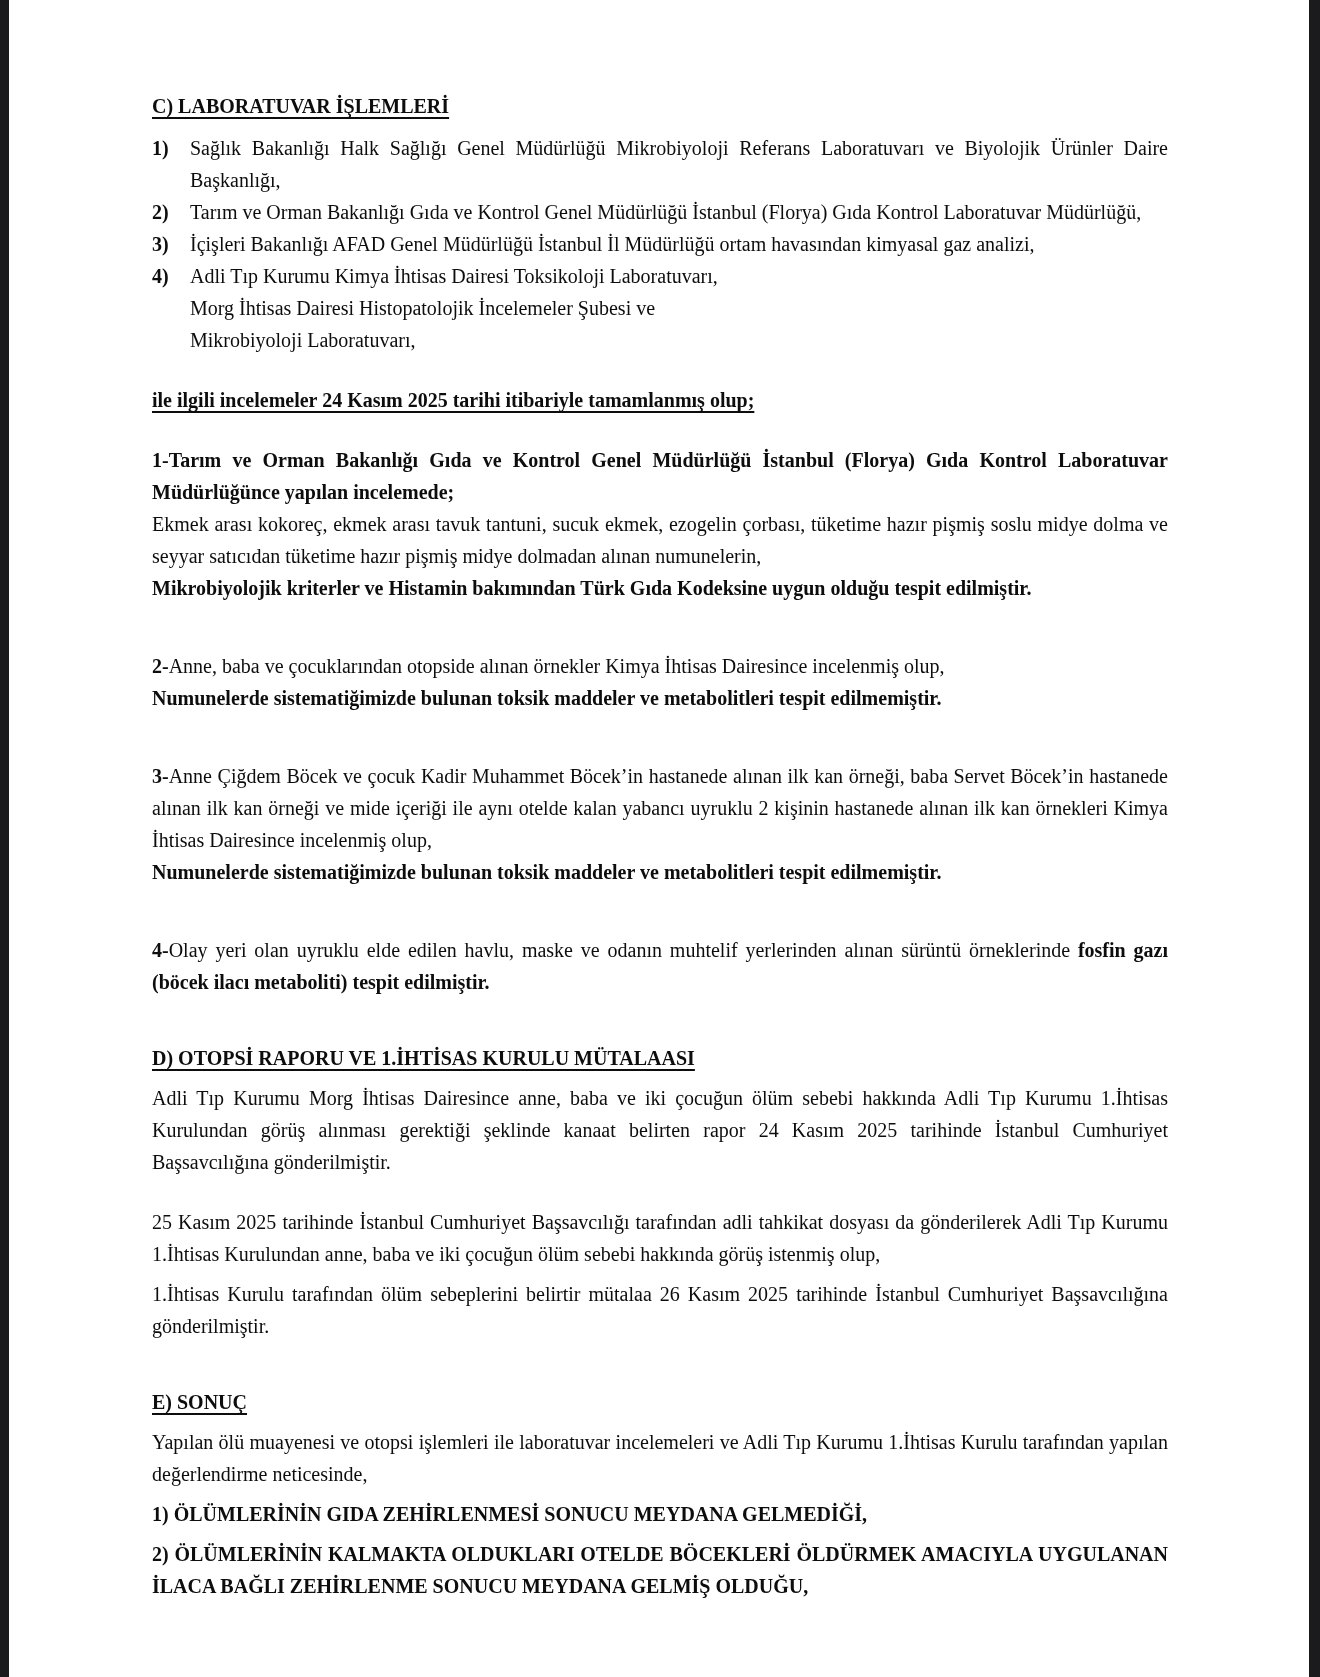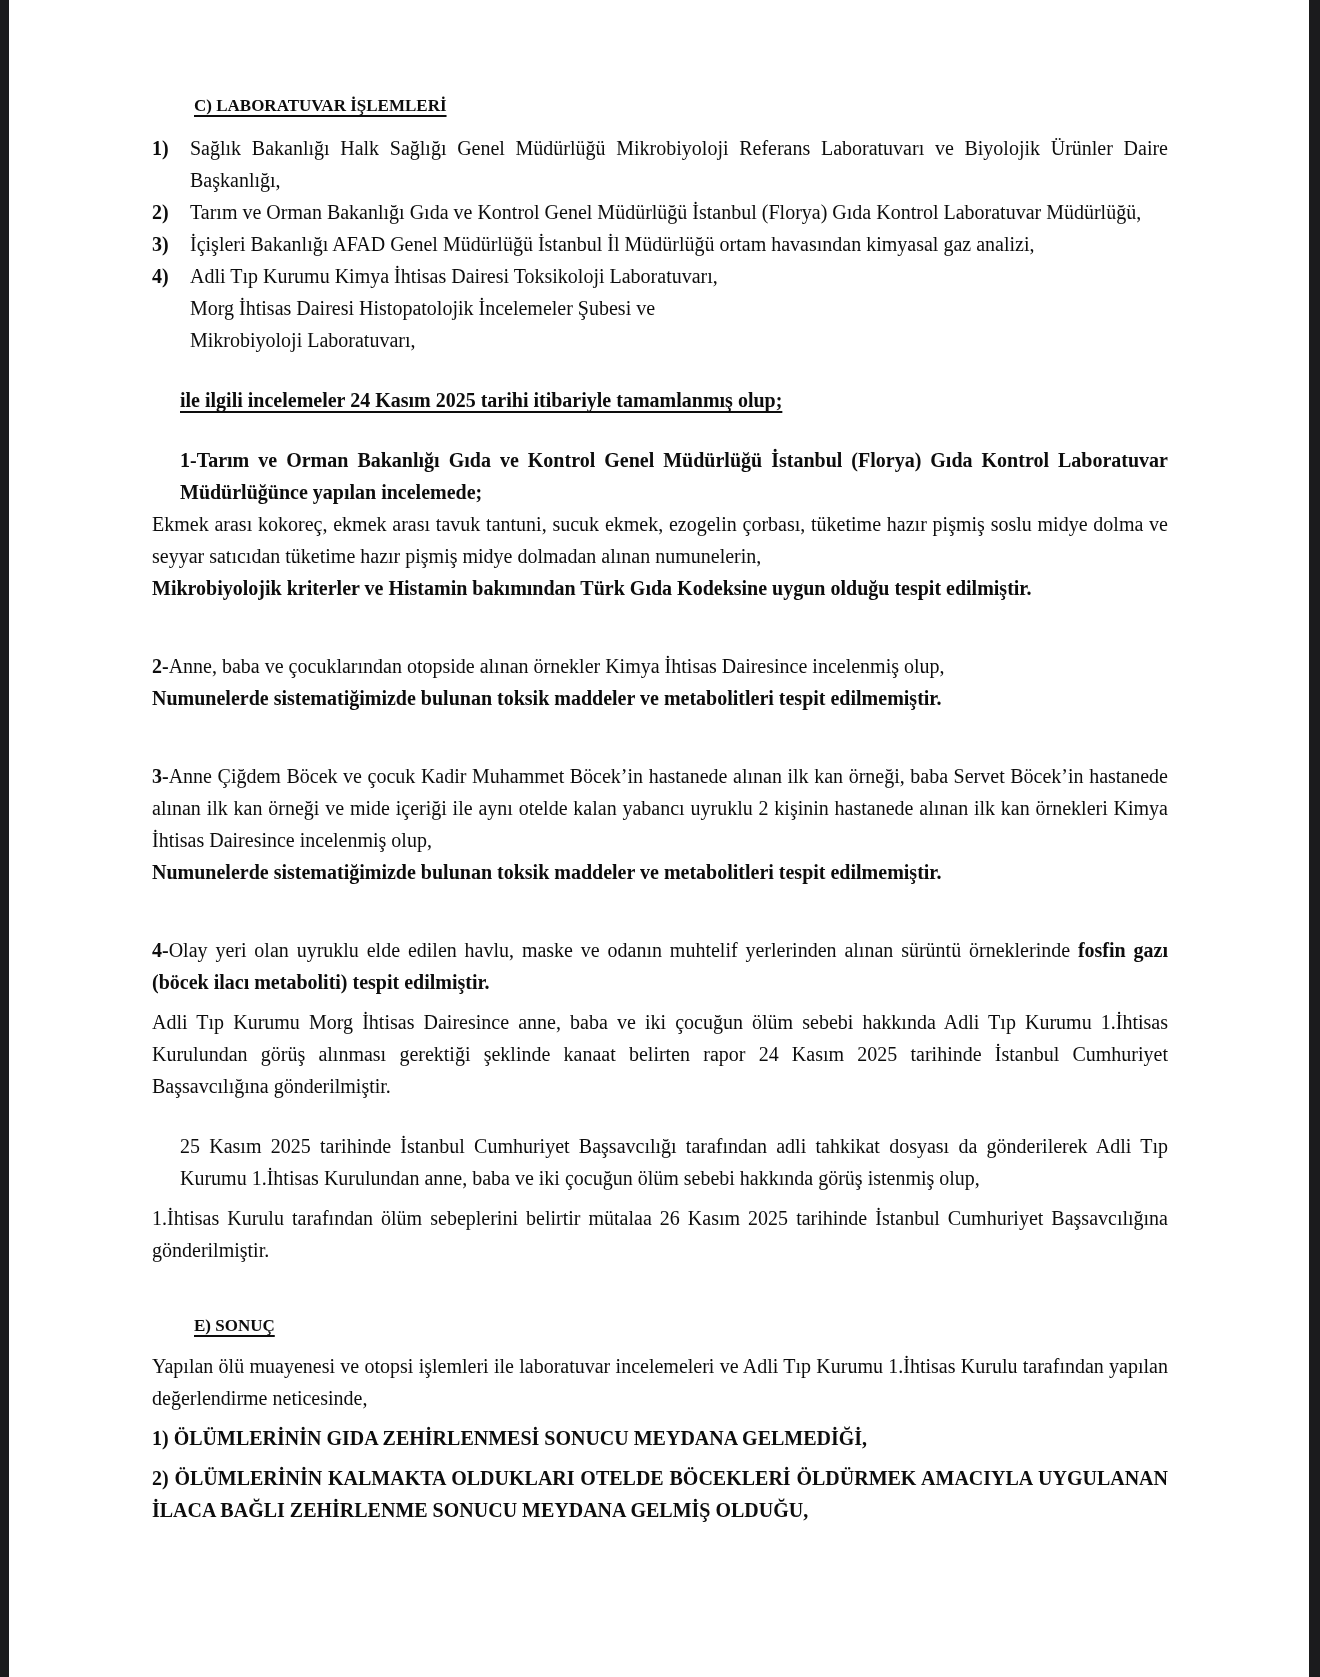--- a/index.html
+++ b/index.html
@@ -28,31 +28,31 @@
   .content {
     position: absolute;
     left: 152px;
     top: 90px;
     width: 1016px;
     font-size: 20px;
     line-height: 32px;
   }
   p, h2, div { margin: 0; padding: 0; }
 
-  .heading { font-size: 17px; font-weight: bold; margin-left: 42px; }
+  .heading { font-size: 20px; font-weight: bold; }
   .hu { font-weight: bold; text-decoration: underline; text-decoration-thickness: 2px; text-underline-offset: 4px; }
   .bold { font-weight: bold; }
   .justify { text-align: justify; }
 
   .list { margin-top: 10px; }
   .li { display: flex; align-items: flex-start; }
   .num { flex: none; width: 38px; font-weight: bold; }
   .li-text { flex: 1; text-align: justify; }
   .gap-sm { margin-top: 8px; }
-  .gap-md { margin-top: 28px; margin-left: 28px; }
+  .gap-md { margin-top: 28px; }
   .gap-lg { margin-top: 46px; }
   .gap-xl { margin-top: 44px; }
 </style>
 </head>
 <body>
 
 <div class="page">
   <div class="edge-bar left"></div>
   <div class="edge-bar right"></div>
 
@@ -90,20 +90,21 @@
     <p class="bold justify">Mikrobiyolojik kriterler ve Histamin bakımından Türk Gıda Kodeksine uygun olduğu tespit edilmiştir.</p>
 
     <p class="justify gap-lg"><span class="bold">2-</span><span>Anne, baba ve çocuklarından otopside alınan örnekler Kimya İhtisas Dairesince incelenmiş olup,</span></p>
     <p class="bold justify">Numunelerde sistematiğimizde bulunan toksik maddeler ve metabolitleri tespit edilmemiştir.</p>
 
     <p class="justify gap-lg"><span class="bold">3-</span><span>Anne Çiğdem Böcek ve çocuk Kadir Muhammet Böcek’in hastanede alınan ilk kan örneği, baba Servet Böcek’in hastanede alınan ilk kan örneği ve mide içeriği ile aynı otelde kalan yabancı uyruklu 2 kişinin hastanede alınan ilk kan örnekleri Kimya İhtisas Dairesince incelenmiş olup,</span></p>
     <p class="bold justify">Numunelerde sistematiğimizde bulunan toksik maddeler ve metabolitleri tespit edilmemiştir.</p>
 
     <p class="justify gap-lg"><span class="bold">4-</span><span>Olay yeri olan uyruklu elde edilen havlu, maske ve odanın muhtelif yerlerinden alınan sürüntü örneklerinde </span><span class="bold">fosfin gazı (böcek ilacı metaboliti) tespit edilmiştir.</span></p>
 
+    <h2 class="heading gap-xl"><span class="hu">D) OTOPSİ RAPORU VE 1.İHTİSAS KURULU MÜTALAASI</span></h2>
     <p class="justify gap-sm">Adli Tıp Kurumu Morg İhtisas Dairesince anne, baba ve iki çocuğun ölüm sebebi hakkında Adli Tıp Kurumu 1.İhtisas Kurulundan görüş alınması gerektiği şeklinde kanaat belirten rapor 24 Kasım 2025 tarihinde İstanbul Cumhuriyet Başsavcılığına gönderilmiştir.</p>
     <p class="justify gap-md">25 Kasım 2025 tarihinde İstanbul Cumhuriyet Başsavcılığı tarafından adli tahkikat dosyası da gönderilerek Adli Tıp Kurumu 1.İhtisas Kurulundan anne, baba ve iki çocuğun ölüm sebebi hakkında görüş istenmiş olup,</p>
     <p class="justify gap-sm">1.İhtisas Kurulu tarafından ölüm sebeplerini belirtir mütalaa 26 Kasım 2025 tarihinde İstanbul Cumhuriyet Başsavcılığına gönderilmiştir.</p>
 
     <h2 class="heading gap-xl"><span class="hu">E) SONUÇ</span></h2>
     <p class="justify gap-sm">Yapılan ölü muayenesi ve otopsi işlemleri ile laboratuvar incelemeleri ve Adli Tıp Kurumu 1.İhtisas Kurulu tarafından yapılan değerlendirme neticesinde,</p>
     <p class="bold gap-sm">1) ÖLÜMLERİNİN GIDA ZEHİRLENMESİ SONUCU MEYDANA GELMEDİĞİ,</p>
     <p class="bold justify gap-sm">2) ÖLÜMLERİNİN KALMAKTA OLDUKLARI OTELDE BÖCEKLERİ ÖLDÜRMEK AMACIYLA UYGULANAN İLACA BAĞLI ZEHİRLENME SONUCU MEYDANA GELMİŞ OLDUĞU,</p>
 
   </main>

